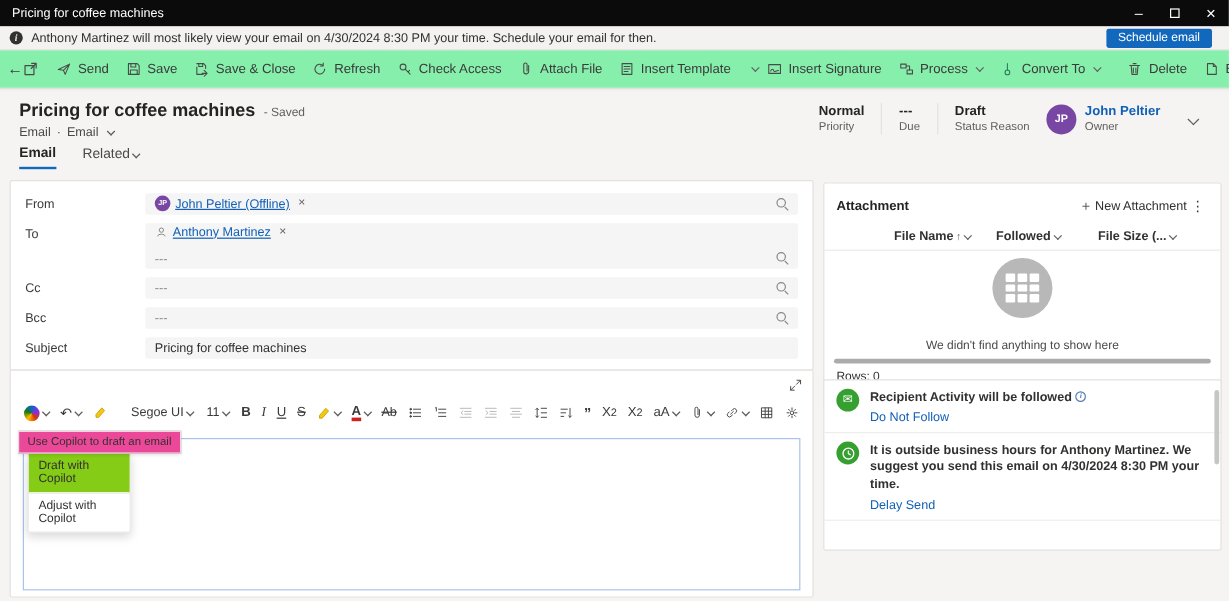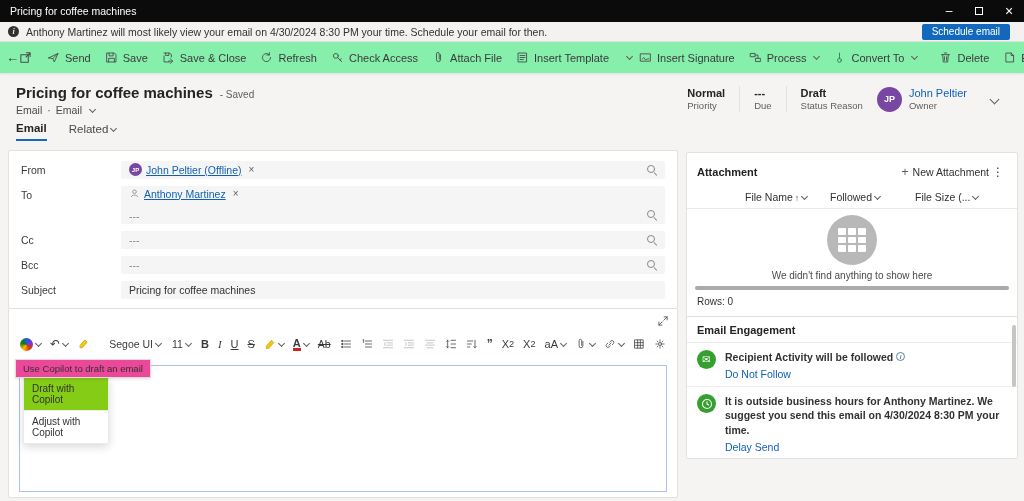--- a/index.html
+++ b/index.html
@@ -45,21 +45,21 @@
 .rec-saved{font-size:10px;color:#605e5c}
 .rec-sub{margin-top:3px;font-size:10.5px;color:#494949;display:flex;align-items:center;gap:5px}
 .rec-summary{position:absolute;right:10px;top:2px;display:flex;align-items:center;gap:14px}
 .sum-group{text-align:left}
 .sum-val{font-size:11px;font-weight:bold;color:#242424}
 .sum-lbl{font-size:9.5px;color:#605e5c;margin-top:1px}
 .sum-sep{width:1px;height:26px;background:#e4e2e0}
 .owner{display:flex;align-items:center;gap:7px}
 .owner-avatar{width:25px;height:25px;border-radius:50%;background:#7847a3;color:#fff;font-size:9px;
   display:flex;align-items:center;justify-content:center;font-weight:bold}
-.owner-name{font-size:11px;font-weight:normal;color:#1160b7}
+.owner-name{font-size:11px;font-weight:bold;color:#1160b7}
 .owner-role{font-size:9.5px;color:#605e5c;margin-top:1px}
 .hdr-chev{margin-left:10px;width:7px;height:7px;border-right:1.3px solid #605e5c;border-bottom:1.3px solid #605e5c;
   transform:rotate(45deg);cursor:pointer}
 .tabs{position:absolute;left:16px;top:122px;display:flex;gap:22px;font-size:11.5px}
 .tab{padding-bottom:5px;color:#494949;display:flex;align-items:center;cursor:pointer}
 .tab.active{font-weight:bold;color:#242424;border-bottom:2.5px solid #1168bd}
 
 
 .card{position:absolute;background:#fff;border:1px solid #e3e1df;border-radius:2px}
 .form-card{left:8px;top:150px;width:670px;padding:6px 0}
@@ -111,32 +111,32 @@
 .copilot-menu{position:absolute;left:14px;top:68px;width:86px;background:#fff;border:1px solid #eceae8;
   box-shadow:0 3px 8px rgba(0,0,0,.15);border-radius:2px;z-index:3;font-size:10px;color:#323130}
 .copilot-menu .mi{padding:5px 8px;cursor:pointer}
 .copilot-menu .mi:first-child{background:#84cc16;border-bottom:1px solid #efedeb}
 
 
 .panel-head{display:flex;align-items:center;padding:7px 10px 5px;font-size:11px}
 .panel-title{font-weight:bold;color:#242424}
 .new-attach{margin-left:auto;display:flex;align-items:center;gap:4px;font-size:10.5px;color:#323130;cursor:pointer}
 .plus::before{content:"+";font-size:12px;color:#605e5c}
-.att-cols{display:flex;align-items:flex-end;font-size:10.5px;font-weight:normal;color:#323130;
+.att-cols{display:flex;align-items:flex-end;font-size:10.5px;font-weight:bold;color:#323130;
   padding:2px 10px 5px 58px;border-bottom:1px solid #edebe9}
 .att-col{display:flex;align-items:center;cursor:pointer}
 .col-filename{flex:1}
 .col-followed{width:85px}
 .col-filesize{width:92px}
 .sort-up::before{content:"\2191";font-weight:normal;font-size:9px;margin-left:2px;color:#605e5c}
 .att-empty{display:flex;flex-direction:column;align-items:center;margin-top:6px}
 .empty-circle{width:50px;height:50px;border-radius:50%;background:#b8b8b8;display:flex;align-items:center;justify-content:center}
 .grid-ico{display:grid;grid-template-columns:repeat(3,8px);grid-template-rows:repeat(3,6.5px);gap:2px}
 .grid-ico span{background:#fff;border-radius:1px}
-.empty-txt{font-size:10px;color:#4a4a48;margin-top:5px}
+.empty-txt{font-size:10px;color:#4a4a48;margin-top:18px}
 .hscroll{height:4px;background:#ababab;border-radius:2px;margin:5px 8px 0;cursor:pointer}
 .rows-count{font-size:10px;color:#323130;padding:6px 10px 0}
 
 
 .eng-head{font-weight:bold;font-size:11px;padding:7px 10px 6px;border-bottom:1px solid #edebe9}
 .eng-item{display:flex;gap:9px;padding:7px 12px 6px 10px;border-bottom:1px solid #efedeb}
 .eng-item:last-child{border-bottom:none}
 .eng-ico{width:19px;height:19px;border-radius:50%;flex:0 0 19px;display:flex;align-items:center;justify-content:center}
 .eng-ico.green{background:#35a02f;color:#fff;font-size:10px}
 .eng-txt{font-size:10.5px;font-weight:bold;color:#323130;line-height:1.35}
@@ -521,21 +521,20 @@
           <span></span>
         </div>
     </div>
     <div class="empty-txt">We didn't find anything to show here</div>
   </div>
   <div class="hscroll"></div>
   <div class="rows-count">Rows: 0</div>
 </div>
 
 <div class="card engage-card">
-  <div class="eng-head">Email Engagement</div>
   <div class="eng-item">
     <span class="eng-ico green">
         <span class="env"></span>
       </span>
     <span>
       <div class="eng-txt"><span>Recipient Activity will be followed</span><span class="info-small">i</span></div>
       <div class="eng-link">Do Not Follow</div>
     </span>
   </div>
   <div class="eng-item">

